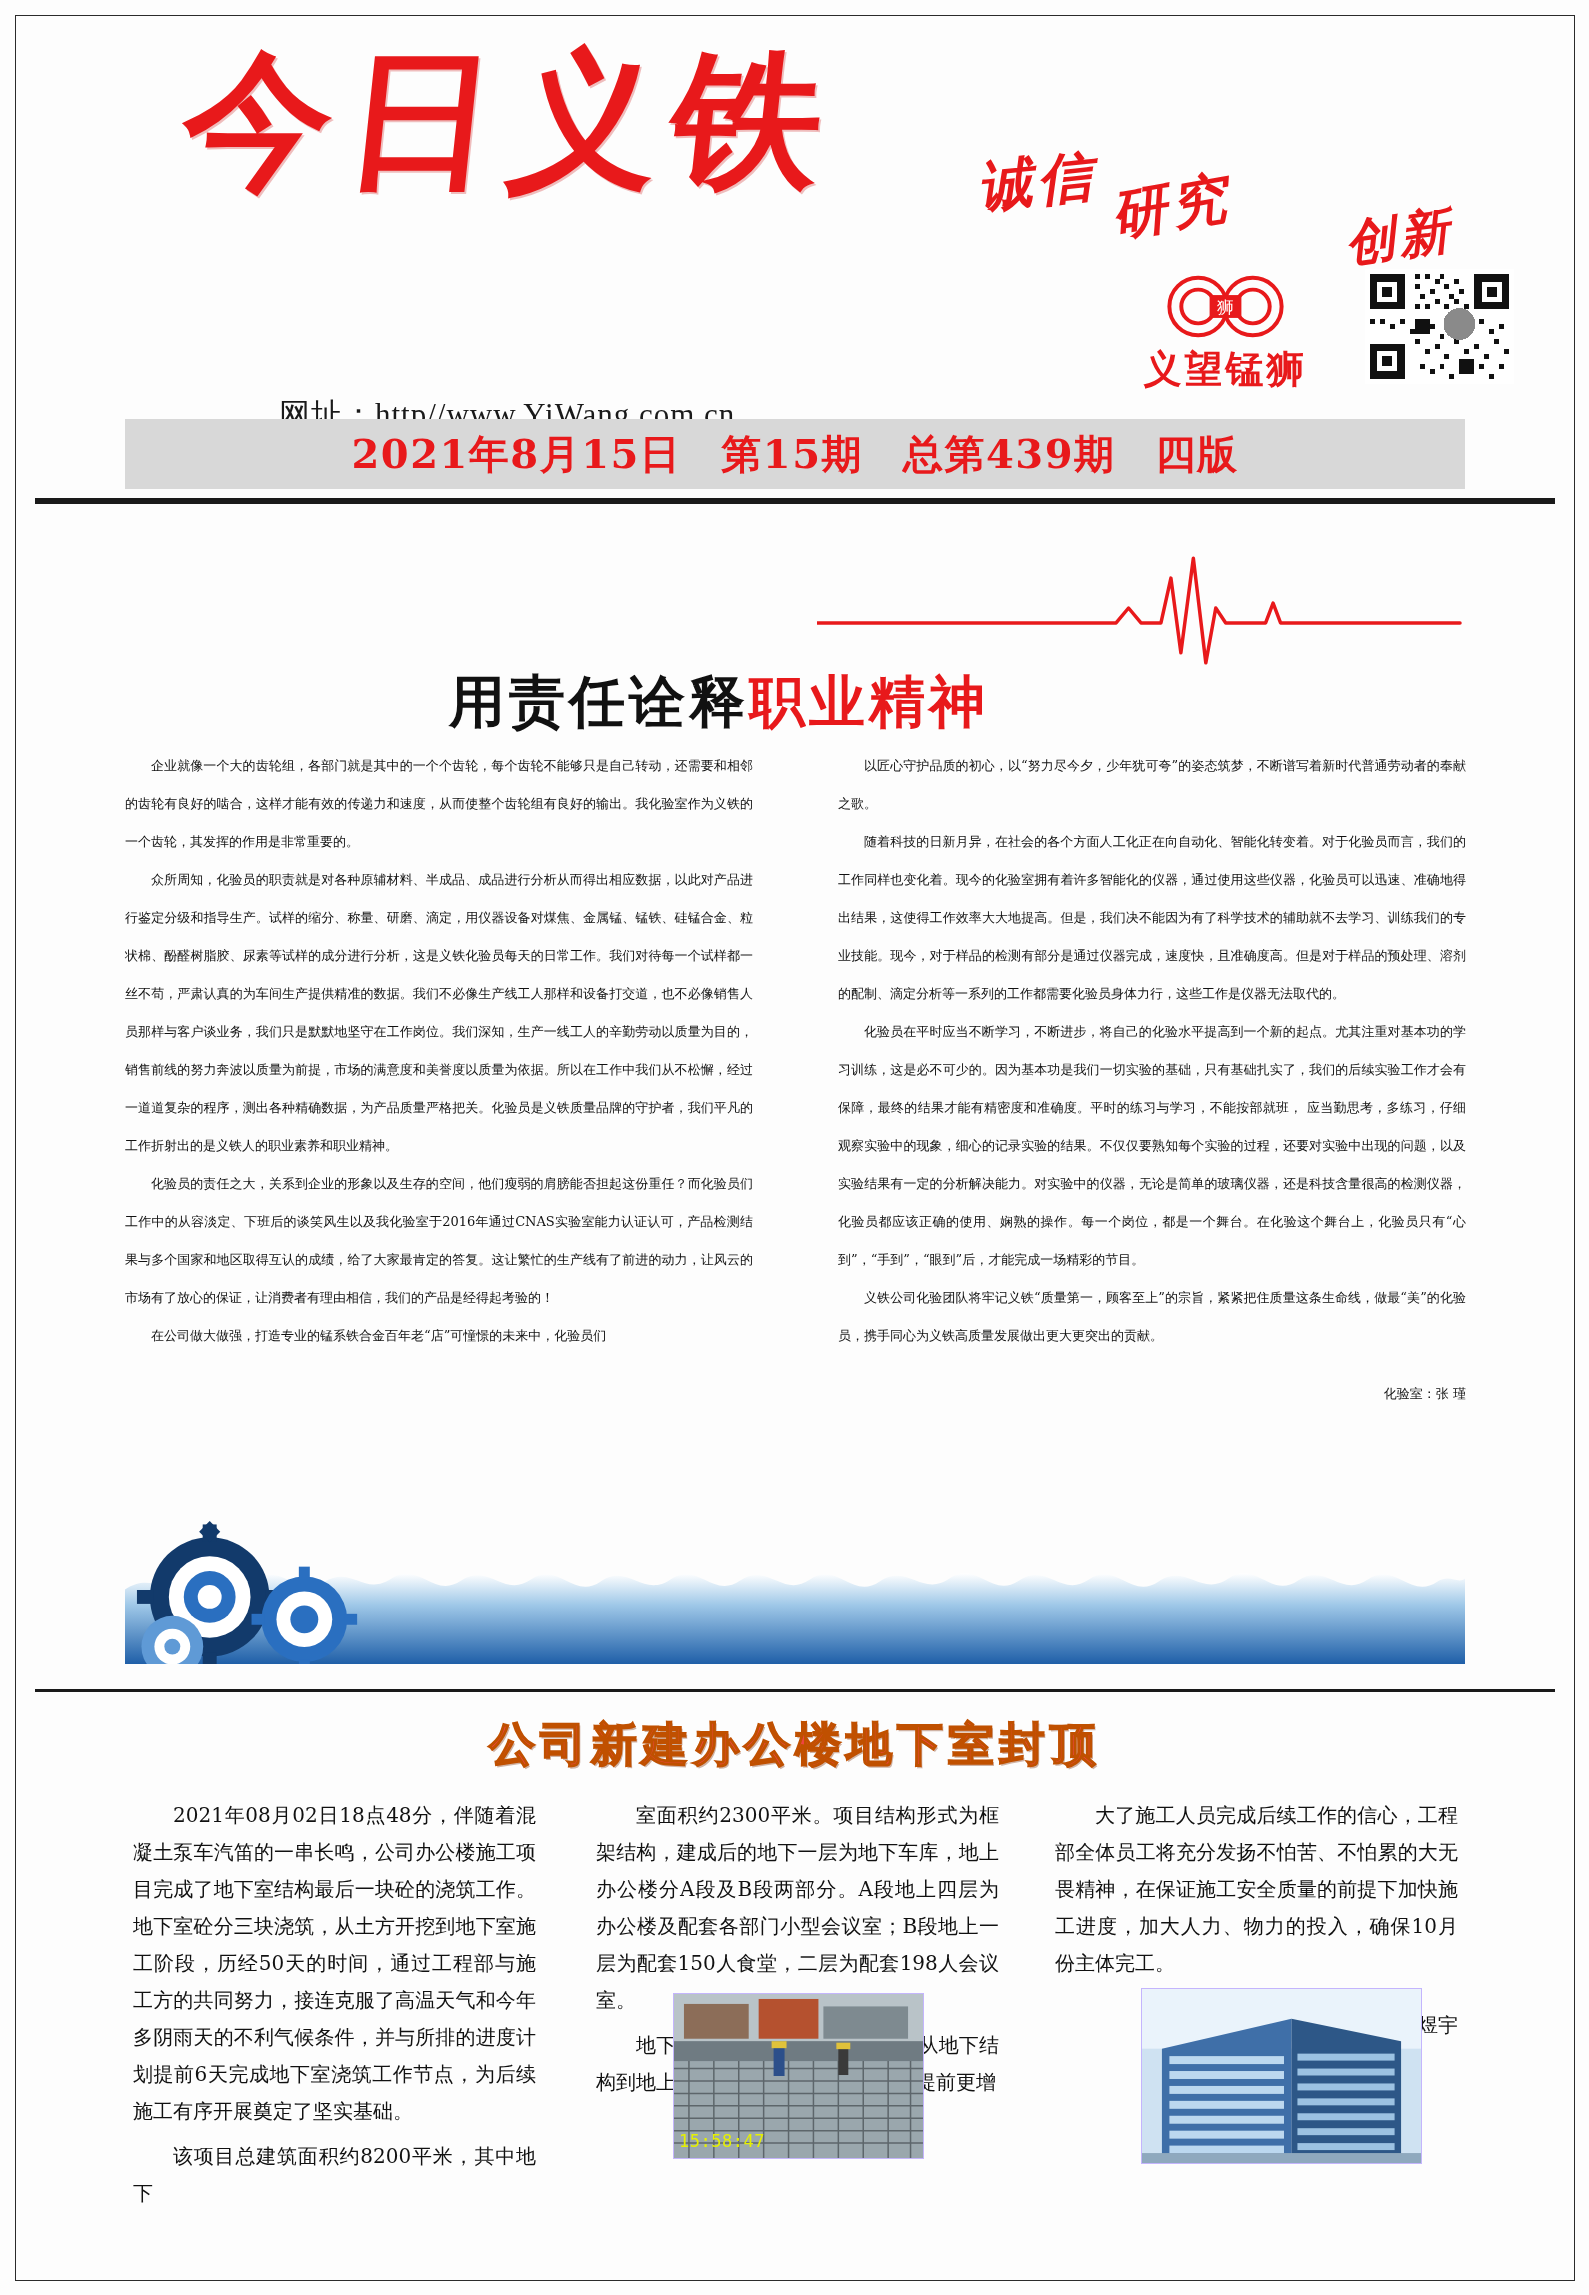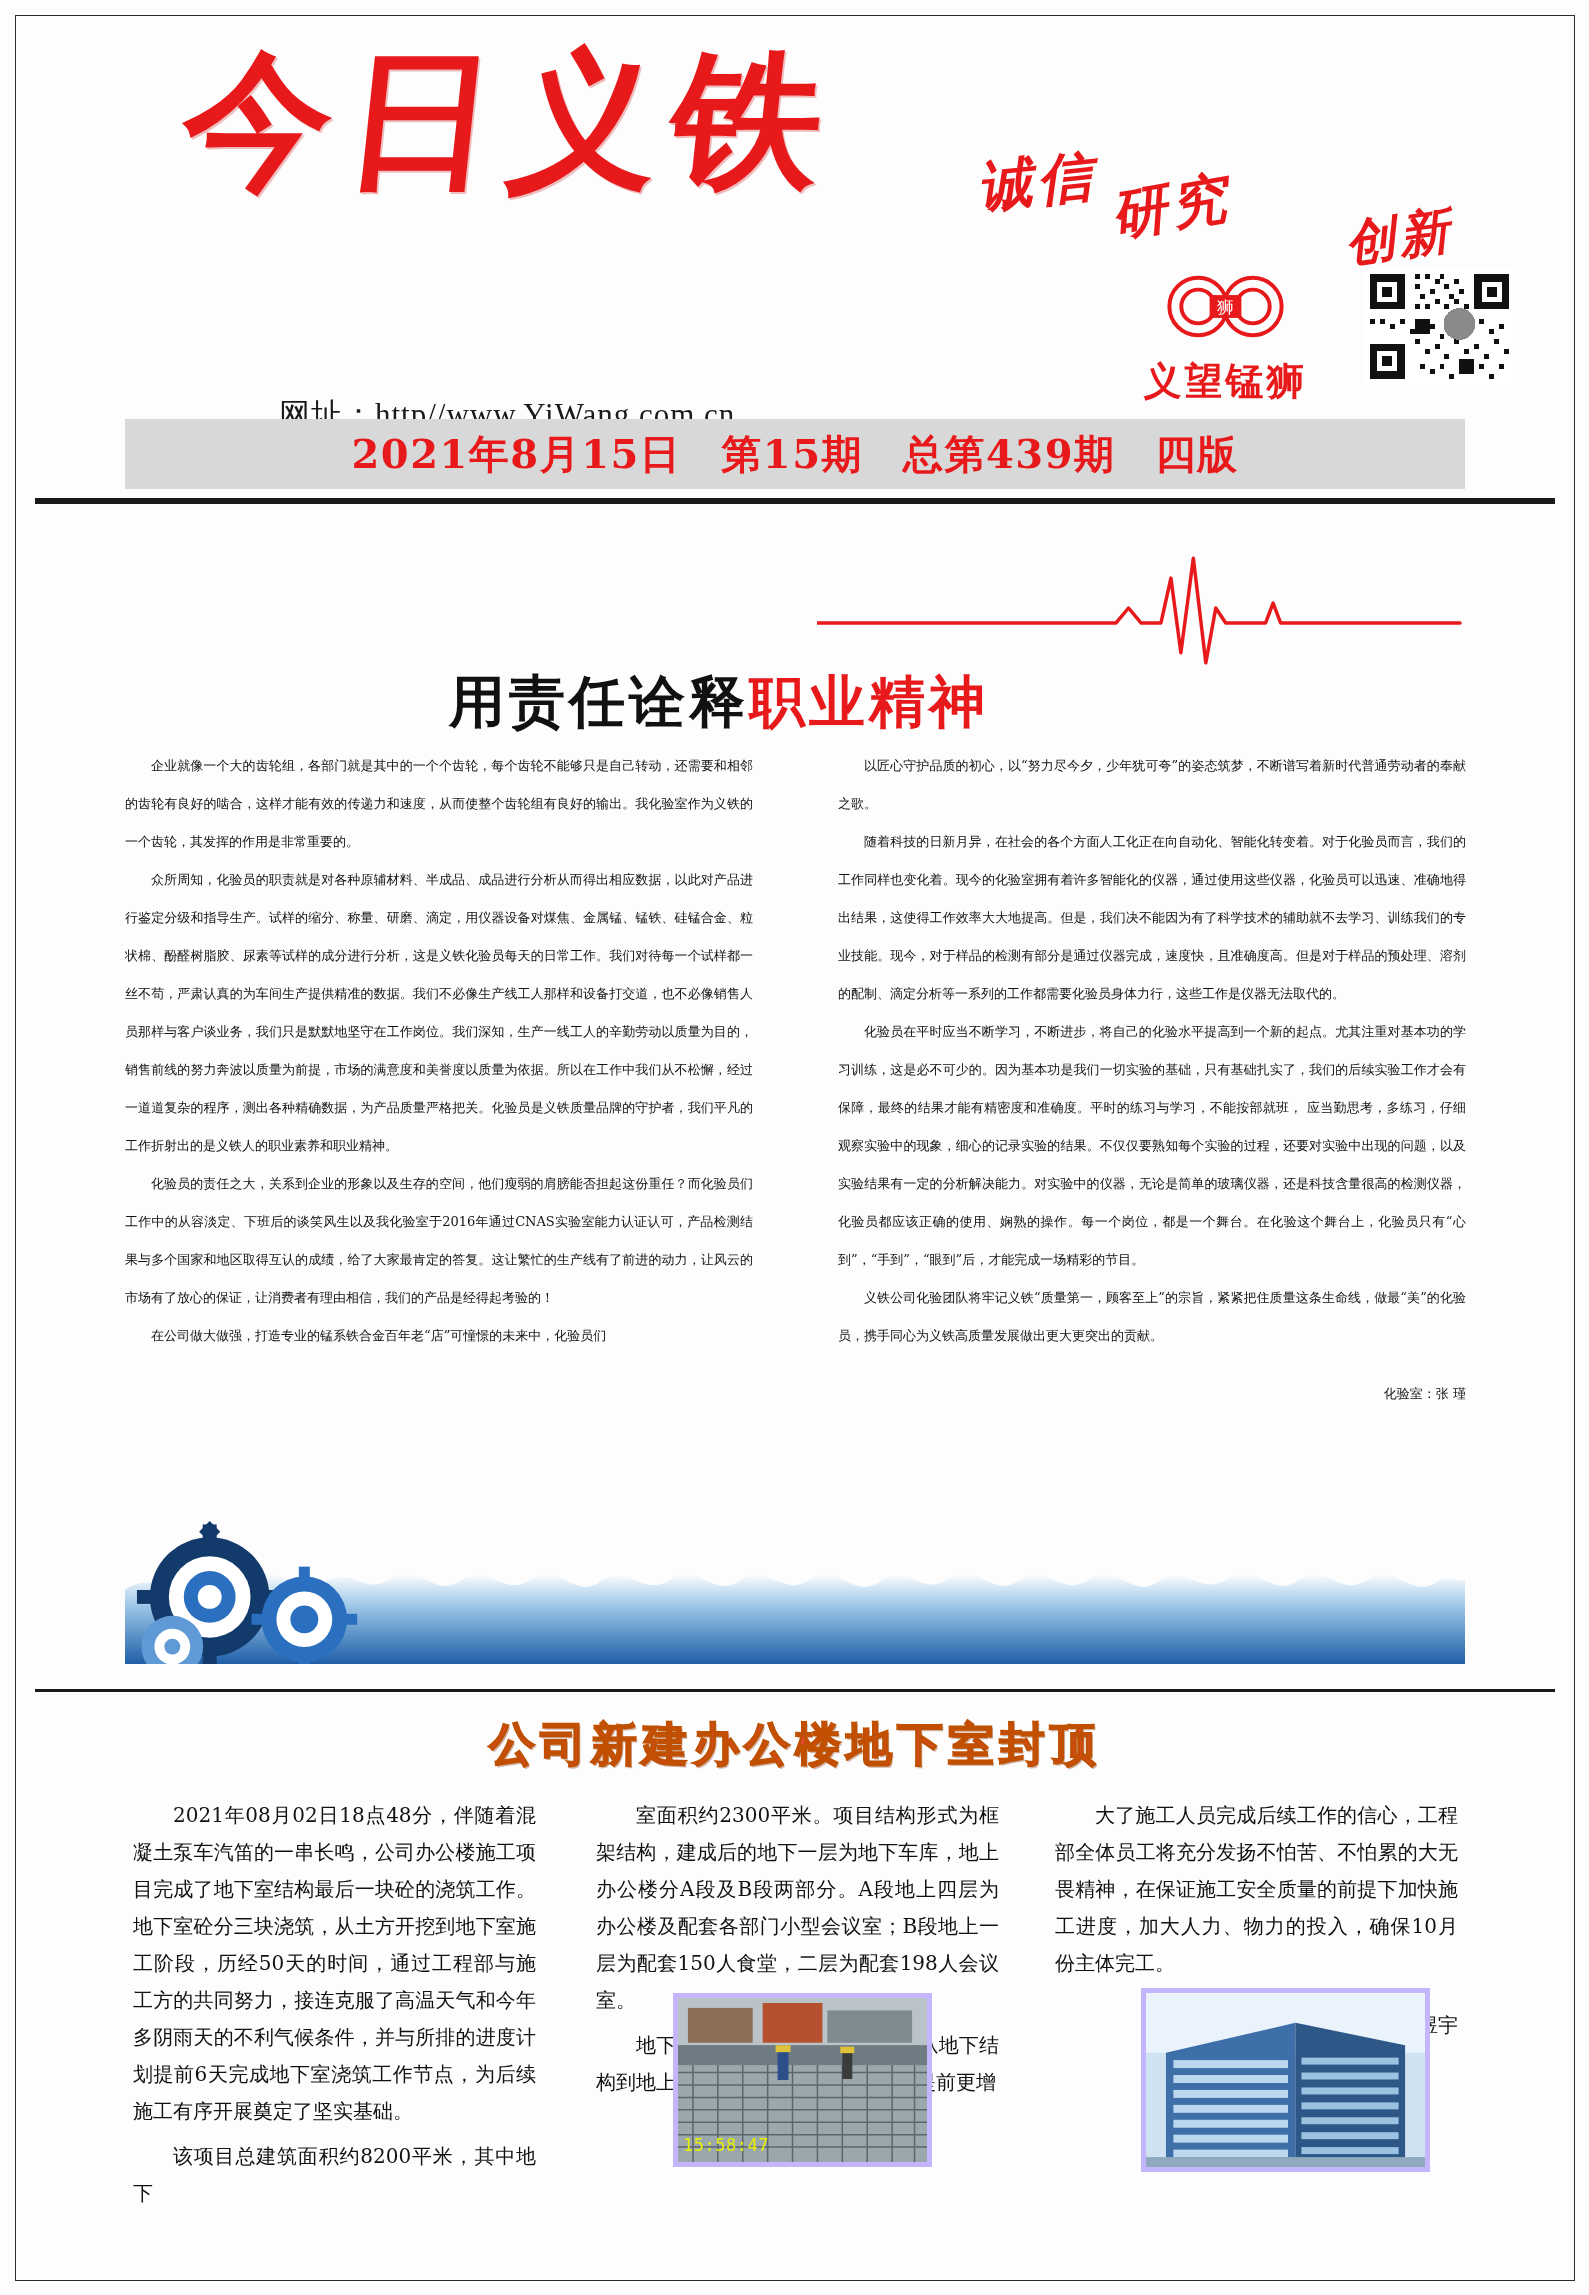--- a/index.html
+++ b/index.html
@@ -111,21 +111,20 @@
   .lion-name {
     position: absolute;
     left: 0; top: 75px;
     width: 189px;
     text-align: center;
     font-family: "DejaVu Serif", serif;
     font-size: 38px;
     font-weight: bold;
     color: #e8191b;
     letter-spacing: 3px;
-    margin-top: 12px;
   }
   .qr {
     position: absolute;
     left: 1330px; top: 239px;
     width: 149px; height: 115px;
     background: #fff;
   }
 
   
   .datebar-wrap {
@@ -275,21 +274,21 @@
   .a2c2 { left: 463px; }
   .a2c3 { left: 922px; }
   .a2-byline {
     text-align: right;
     text-indent: 0 !important;
     margin-top: 25px !important;
   }
   .photo {
     position: absolute;
     overflow: hidden;
-    border: 5px solid #c4b5fd;
+    border: 1px solid #c4b5fd;
   }
   .photo-site {
     left: 548px; top: 204px;
     width: 249px; height: 164px;
   }
   .photo-bldg {
     left: 1016px; top: 199px;
     width: 279px; height: 174px;
   }
   .ts {

